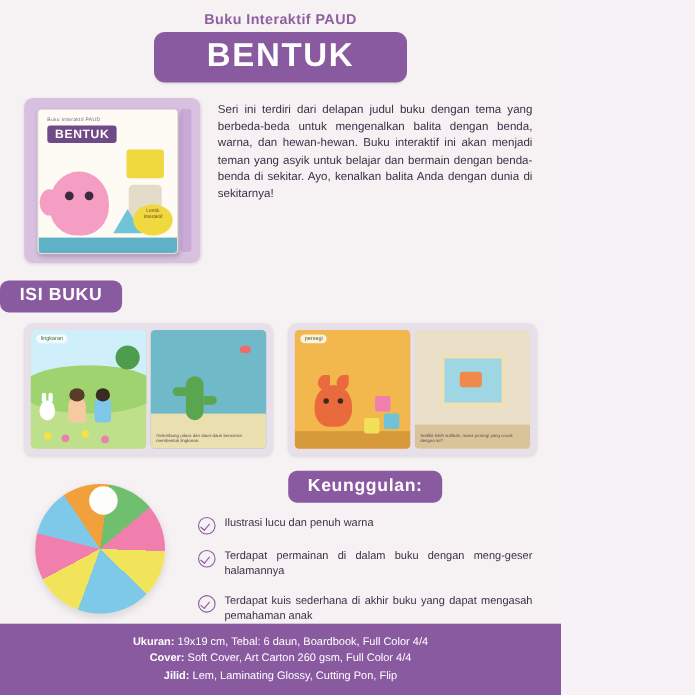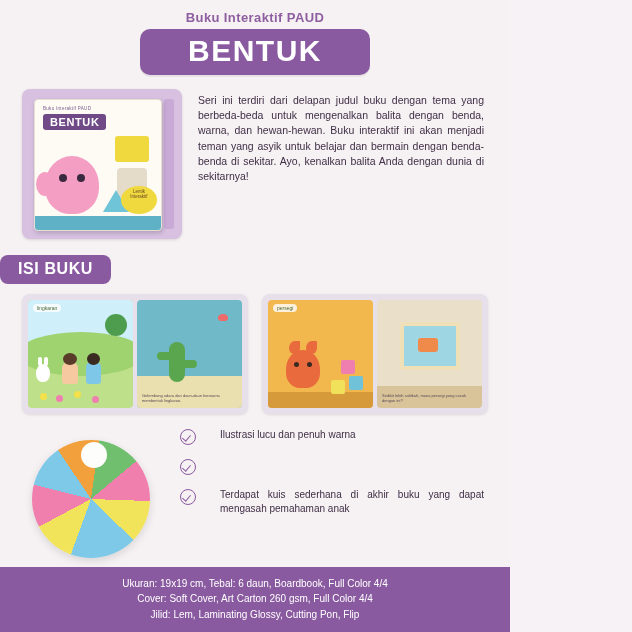--- a/index.html
+++ b/index.html
@@ -363,38 +363,37 @@
     height: 7px;
     border-right: 1.8px solid #8a5aa0;
     border-bottom: 1.8px solid #8a5aa0;
     transform: rotate(40deg);
   }
   .feature-text {
     color: #3f2f46;
     font-size: 10px;
     line-height: 1.4;
     text-align: justify;
-    margin-left: 16px;
   }
 
   
   .footer {
     position: absolute;
     left: 0;
     bottom: 0;
     width: 100%;
     background: #8a5aa0;
     color: #ffffff;
     text-align: center;
     padding: 9px 10px 10px;
     box-sizing: border-box;
     font-size: 10px;
     line-height: 1.55;
   }
-  .footer b { font-weight: normal; }
+  .footer b { font-weight: bold; }
 </style>
 </head>
 <body>
 
 <div class="page">
 
   <div class="header">
     <div class="kicker">Buku Interaktif PAUD</div>
     <div class="title-band">
       <div class="title">BENTUK</div>
@@ -458,27 +457,31 @@
       </div>
     </div>
   </div>
 
   <div class="features">
     <div class="ball-wrap">
       <div class="ball"></div>
       <div class="ball-cap"></div>
     </div>
     <div class="features-col">
+      <div class="feature-head">
+        <span class="pill">Keunggulan:</span>
+      </div>
 
       <div class="feature-item">
         <div class="check"></div>
         <div class="feature-text">Ilustrasi lucu dan penuh warna</div>
       </div>
       <div class="feature-item">
         <div class="check"></div>
+        <div class="feature-text">Terdapat permainan di dalam buku dengan meng-geser halamannya</div>
       </div>
       <div class="feature-item">
         <div class="check"></div>
         <div class="feature-text">Terdapat kuis sederhana di akhir buku yang dapat mengasah pemahaman anak</div>
       </div>
     </div>
   </div>
 
   <div class="footer">
     <div>

